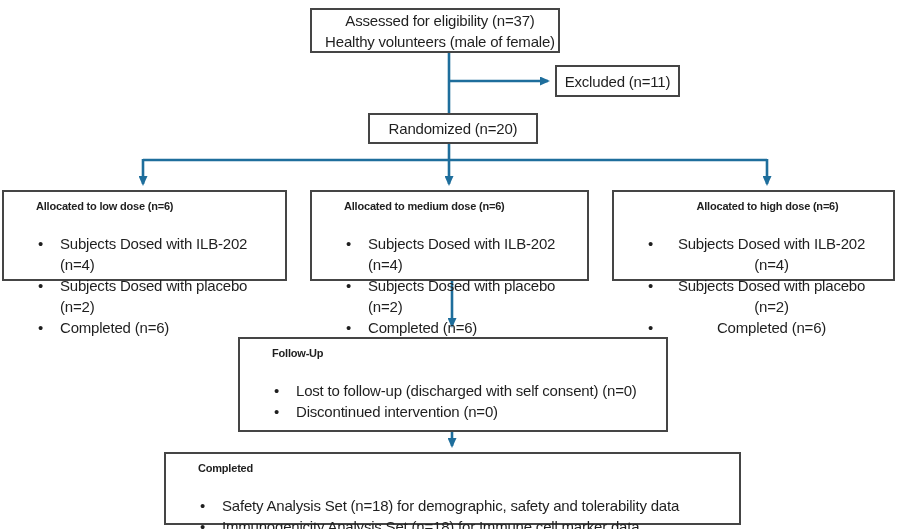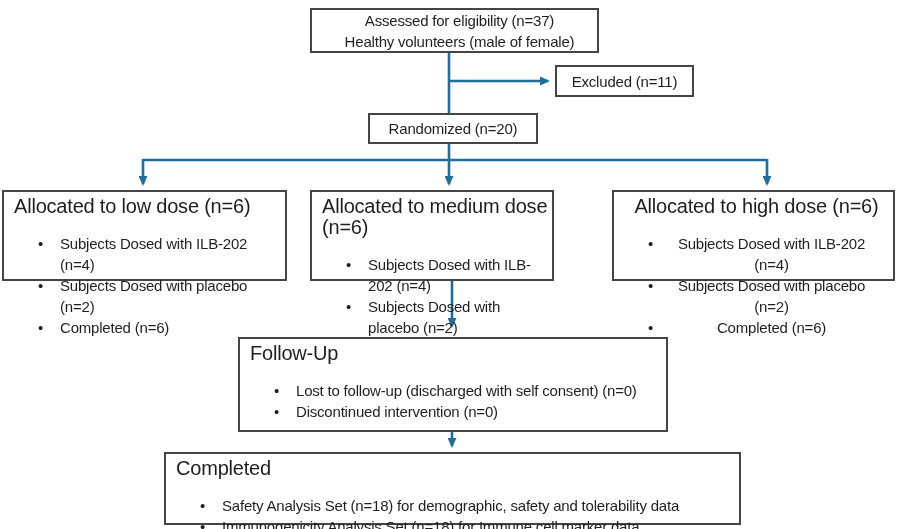--- a/index.html
+++ b/index.html
@@ -34,23 +34,24 @@
     display: flex;
     flex-direction: column;
     justify-content: center;
     align-items: center;
     text-align: center;
     font-size: 15px;
     line-height: 21px;
   }
   .list-box { padding: 4px 4px 2px 10px; }
   .box-title {
-    font-weight: normal;
-    font-size: 20px;
+    font-weight: bold;
+    font-size: 11px;
     line-height: 21px;
+    margin-left: 22px;
   }
   .bullet-list {
     margin: 16px; padding: 0;
     list-style: none;
   }
   .bullet-list li {
     position: relative;
     font-size: 15px;
     line-height: 21px;
     padding-left: 30px;
@@ -83,43 +84,43 @@
 
     <line x1="143" y1="159" x2="143" y2="184" marker-end="url(#ah)"></line>
 
     <line x1="767" y1="159" x2="767" y2="184" marker-end="url(#ah)"></line>
 
     <line x1="452" y1="281" x2="452" y2="326" marker-end="url(#ah)"></line>
 
     <line x1="452" y1="405" x2="452" y2="446" marker-end="url(#ah)"></line>
   </svg>
 
-  <div class="box center-box" style="left:310px; top:8px; width:289px; height:45px;padding-left:10px;">
+  <div class="box center-box" style="left:310px; top:8px; width:250px; height:45px;padding-left:10px;">
     <div>Assessed for eligibility (n=37)</div>
     <div>Healthy volunteers (male of female)</div>
   </div>
 
-  <div class="box center-box" style="left:555px; top:65px; width:139px; height:32px;">
+  <div class="box center-box" style="left:555px; top:65px; width:125px; height:32px;">
     <div>Excluded (n=11)</div>
   </div>
 
   <div class="box center-box" style="left:368px; top:113px; width:170px; height:31px;">
     <div>Randomized (n=20)</div>
   </div>
 
   <div class="box list-box" style="left:2px; top:190px; width:285px; height:91px;">
     <div class="box-title">Allocated to low dose (n=6)</div>
     <ul class="bullet-list">
       <li>Subjects Dosed with ILB-202 (n=4)</li>
       <li>Subjects Dosed with placebo (n=2)</li>
       <li>Completed (n=6)</li>
     </ul>
   </div>
 
-  <div class="box list-box" style="left:310px; top:190px; width:244px; height:91px;">
+  <div class="box list-box" style="left:310px; top:190px; width:279px; height:91px;">
     <div class="box-title">Allocated to medium dose (n=6)</div>
     <ul class="bullet-list">
       <li>Subjects Dosed with ILB-202 (n=4)</li>
       <li>Subjects Dosed with placebo (n=2)</li>
       <li>Completed (n=6)</li>
     </ul>
   </div>
 
   <div class="box list-box" style="left:612px; top:190px; width:283px; height:91px;text-align:center;">
     <div class="box-title">Allocated to high dose (n=6)</div>

